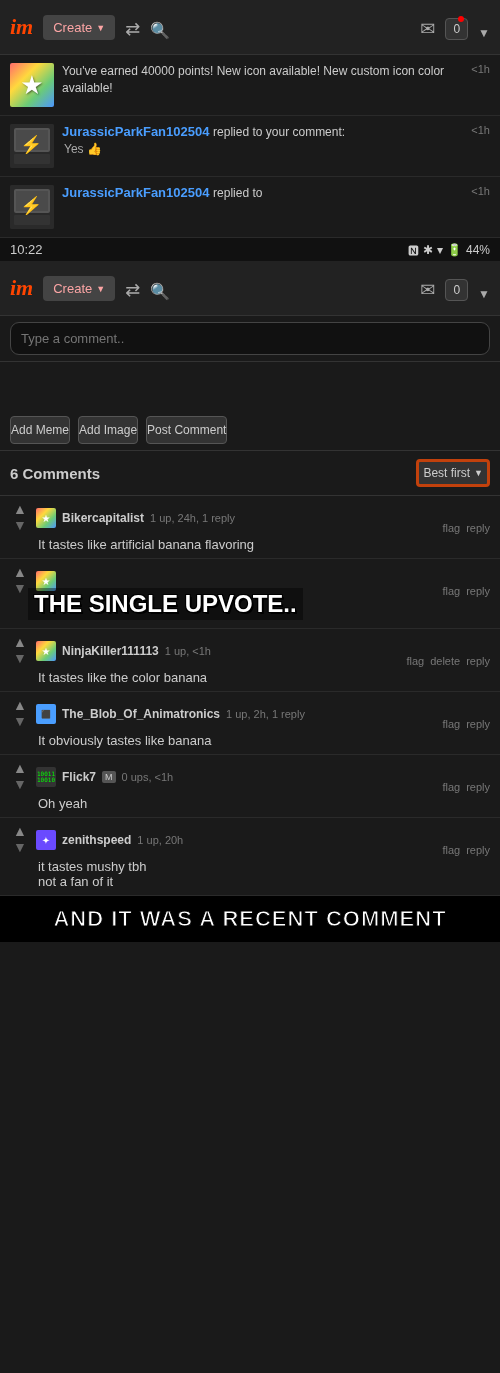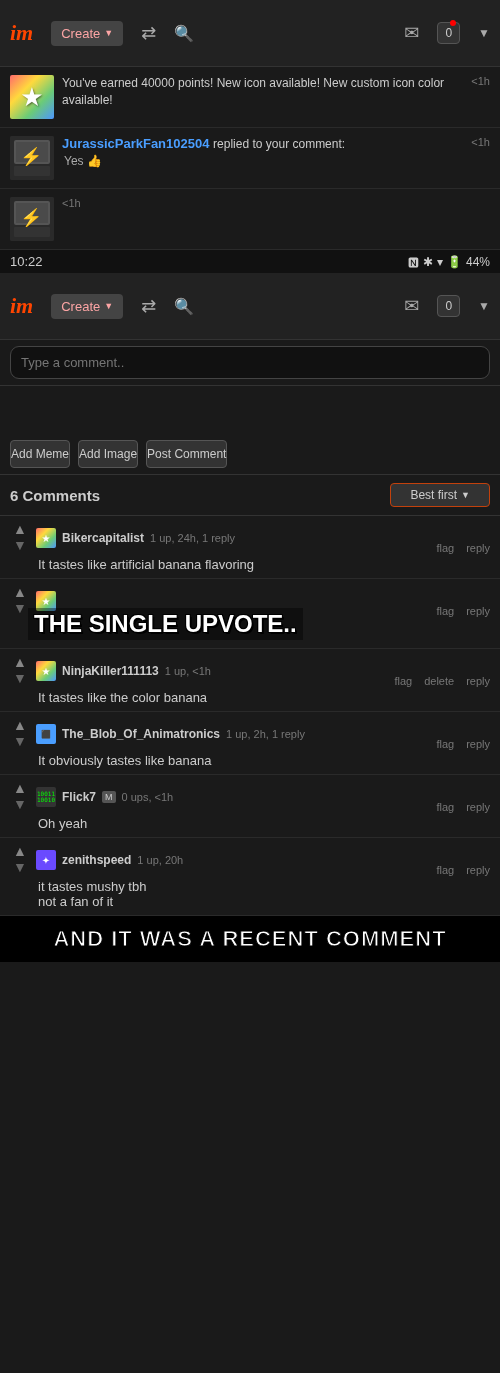--- a/index.html
+++ b/index.html
@@ -12,23 +12,23 @@
     }
 
     
     .top-section {
       background: #1a1a1a;
     }
 
     .navbar {
       background: #222;
       display: flex;
-      align-items: center;
-      padding: 20px 10px;
-      gap: 18px;
+      align-items: flex-end;
+      padding: 14px 10px;
+      gap: 10px;
       border-bottom: 1px solid #333;
     }
     .navbar .logo {
       color: #ff4500;
       font-size: 22px;
       font-weight: bold;
       font-style: italic;
       font-family: Georgia, serif;
     }
     .navbar .create-btn {
@@ -235,24 +235,24 @@
       padding: 8px 10px;
       border-bottom: 1px solid #333;
     }
     .comments-count {
       font-size: 15px;
       font-weight: bold;
       color: #ccc;
     }
     .sort-dropdown {
       background: #333;
-      border: 1px solid #c2410c;
+      border: 3px solid #c2410c;
       border-radius: 4px;
       color: #ccc;
-      padding: 4px 19px;
+      padding: 4px 4px;
       font-size: 12px;
       cursor: pointer;
       display: flex;
       align-items: center;
       gap: 4px;
     }
     .sort-dropdown::after {
       content: '▼';
       font-size: 9px;
     }
@@ -327,21 +327,21 @@
       font-size: 12px;
       font-weight: bold;
     }
     .comment-stats {
       color: #777;
       font-size: 11px;
     }
     .comment-actions {
       margin-left: auto;
       display: flex;
-      gap: 12px;
+      gap: 6px;
       margin-top: 20px;
     }
     .comment-action-link {
       color: #777;
       font-size: 11px;
       cursor: pointer;
     }
     .comment-text {
       color: #ccc;
       font-size: 13px;
@@ -416,20 +416,24 @@
 
   <div class="notif-item">
     <div class="notif-avatar pikachu-avatar">
       <svg width="44" height="44" viewBox="0 0 44 44">
         <rect width="44" height="44" fill="#2a2a2a"></rect>
         <rect x="4" y="4" width="36" height="24" fill="#555" rx="2"></rect>
         <rect x="6" y="6" width="32" height="20" fill="#4a4a4a"></rect>
         <text x="22" y="22" text-anchor="middle" dominant-baseline="middle" fill="#f5c518" font-size="18">⚡</text>
         <rect x="4" y="30" width="36" height="10" fill="#333" rx="1"></rect>
       </svg>
+    </div>
+    <div class="notif-content">
+      <span class="username">JurassicParkFan102504</span>
+      <span class="text"> replied to</span>
     </div>
     <span class="notif-time">&lt;1h</span>
   </div>
 
 </div>
 
 <div class="status-bar">
   <span>10:22</span>
   <div class="status-right">
     <span>🅽</span>

